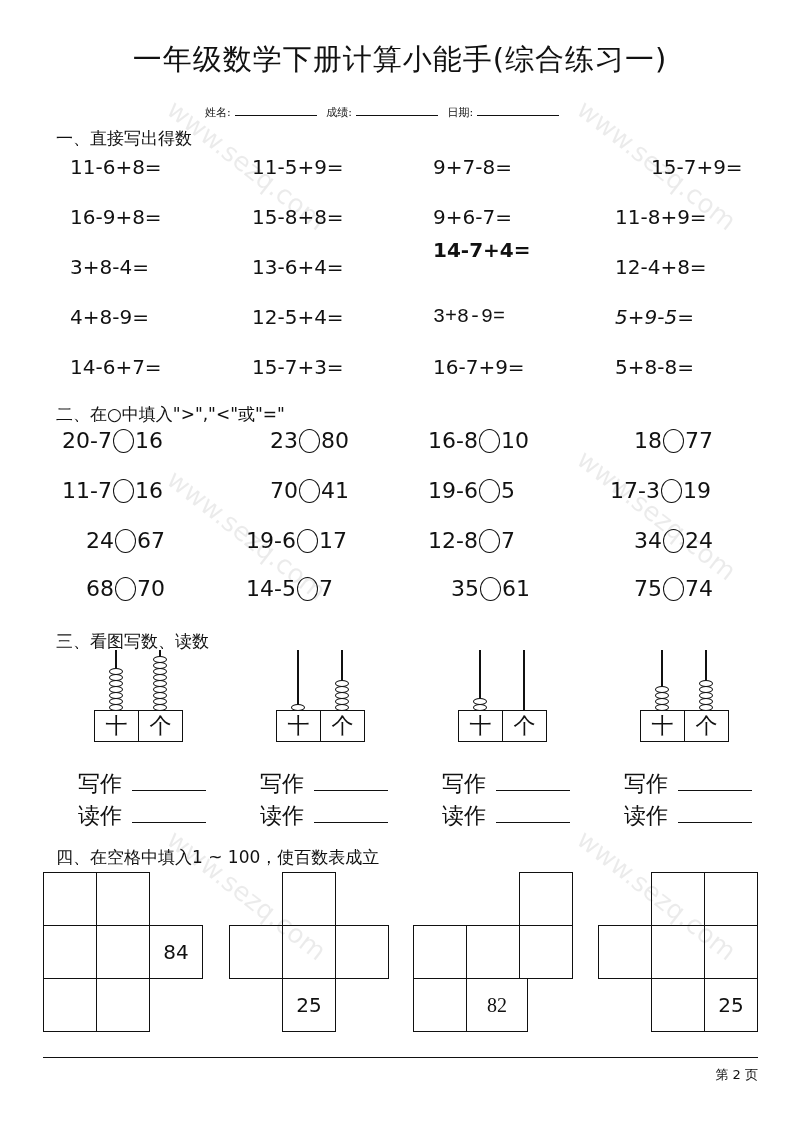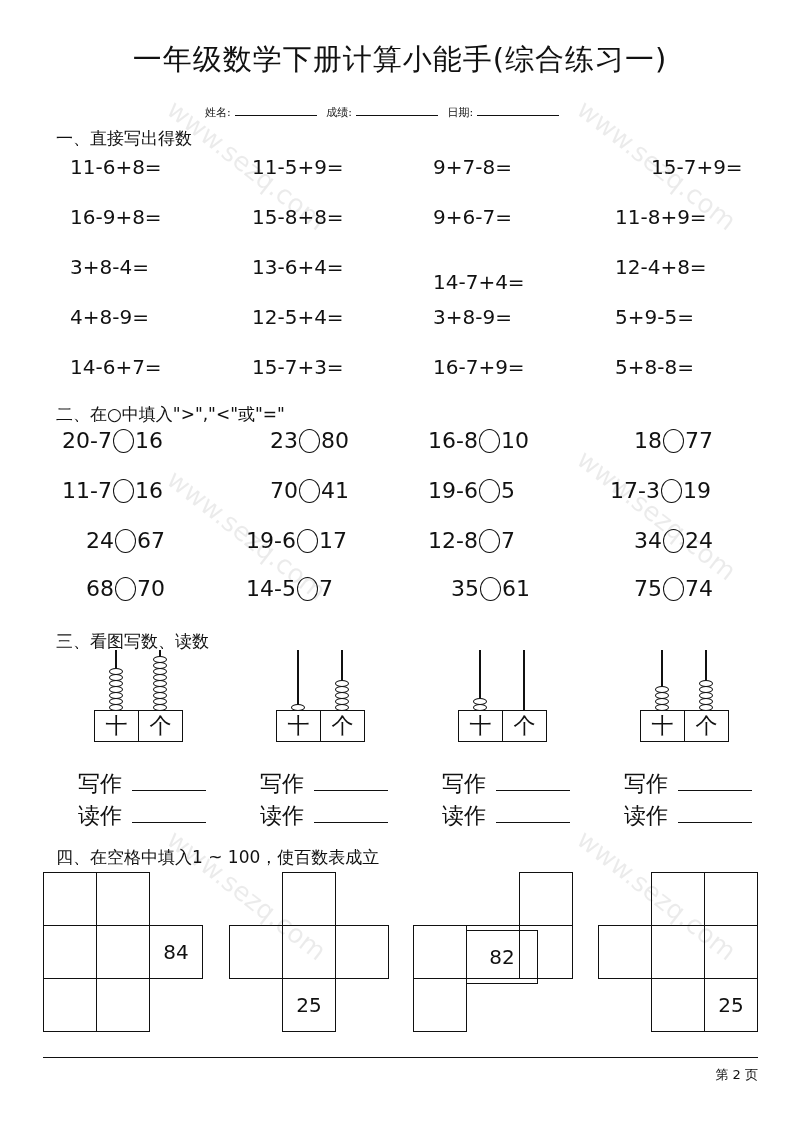--- a/index.html
+++ b/index.html
@@ -43,26 +43,26 @@
     <div class="abs eq" style="left: 70px; top: 155px;">11-6+8=</div>
     <div class="abs eq" style="left: 252px; top: 155px;">11-5+9=</div>
     <div class="abs eq" style="left: 433px; top: 155px;">9+7-8=</div>
     <div class="abs eq" style="left: 615px; top: 155px; margin-left: 36px;">15-7+9=</div>
     <div class="abs eq" style="left: 70px; top: 205px;">16-9+8=</div>
     <div class="abs eq" style="left: 252px; top: 205px;">15-8+8=</div>
     <div class="abs eq" style="left: 433px; top: 205px;">9+6-7=</div>
     <div class="abs eq" style="left: 615px; top: 205px;">11-8+9=</div>
     <div class="abs eq" style="left: 70px; top: 255px;">3+8-4=</div>
     <div class="abs eq" style="left: 252px; top: 255px;">13-6+4=</div>
-    <div class="abs eq" style="left: 433px; top: 270px;">14-7+4=</div>
+    <div class="abs eq" style="left: 433px; top: 238px; font-weight: bold;">14-7+4=</div>
     <div class="abs eq" style="left: 615px; top: 255px;">12-4+8=</div>
     <div class="abs eq" style="left: 70px; top: 305px;">4+8-9=</div>
     <div class="abs eq" style="left: 252px; top: 305px;">12-5+4=</div>
-    <div class="abs eq" style="left: 433px; top: 305px;">3+8-9=</div>
-    <div class="abs eq" style="left: 615px; top: 305px;">5+9-5=</div>
+    <div class="abs eq" style="left: 433px; top: 305px; font-family: Liberation Mono, monospace;">3+8-9=</div>
+    <div class="abs eq" style="left: 615px; top: 305px; font-style: italic;">5+9-5=</div>
     <div class="abs eq" style="left: 70px; top: 355px;">14-6+7=</div>
     <div class="abs eq" style="left: 252px; top: 355px;">15-7+3=</div>
     <div class="abs eq" style="left: 433px; top: 355px;">16-7+9=</div>
     <div class="abs eq" style="left: 615px; top: 355px;">5+8-8=</div>
   </div>
 
 <div class="abs sec" style="top:403px;">二、在○中填入"&gt;","&lt;"或"="</div>
 <div id="s2">
     <div class="abs cmp" style="left: 62px; top: 428px;">
       <span>20-7</span>
@@ -232,21 +232,21 @@
       <div class="box" style="left: 282px; top: 925px; width: 54px; height: 54px;"></div>
       <div class="box" style="left: 335px; top: 925px; width: 54px; height: 54px;"></div>
       <div class="box" style="left: 282px; top: 978px; width: 54px; height: 54px;">25</div>
     </div>
     <div>
       <div class="box" style="left: 519px; top: 872px; width: 54px; height: 54px;"></div>
       <div class="box" style="left: 413px; top: 925px; width: 54px; height: 54px;"></div>
       <div class="box" style="left: 466px; top: 925px; width: 54px; height: 54px;"></div>
       <div class="box" style="left: 519px; top: 925px; width: 54px; height: 54px;"></div>
       <div class="box" style="left: 413px; top: 978px; width: 54px; height: 54px;"></div>
-      <div class="box" style="left: 466px; top: 930px; width: 72px; height: 54px;">82</div>
+      <div class="box" style="left: 466px; top: 978px; width: 62px; height: 54px; font-family: Liberation Serif, serif;">82</div>
     </div>
     <div>
       <div class="box" style="left: 651px; top: 872px; width: 54px; height: 54px;"></div>
       <div class="box" style="left: 704px; top: 872px; width: 54px; height: 54px;"></div>
       <div class="box" style="left: 598px; top: 925px; width: 54px; height: 54px;"></div>
       <div class="box" style="left: 651px; top: 925px; width: 54px; height: 54px;"></div>
       <div class="box" style="left: 704px; top: 925px; width: 54px; height: 54px;"></div>
       <div class="box" style="left: 651px; top: 978px; width: 54px; height: 54px;"></div>
       <div class="box" style="left: 704px; top: 978px; width: 54px; height: 54px;">25</div>
     </div>

